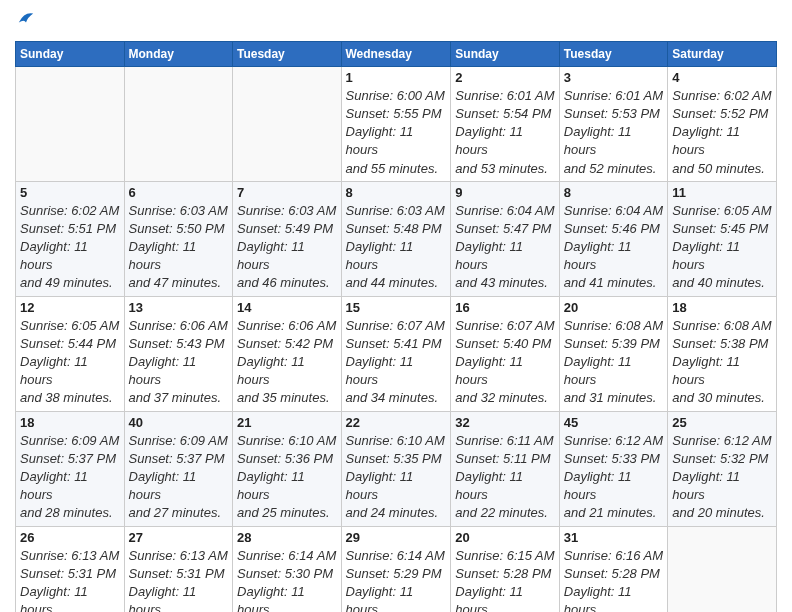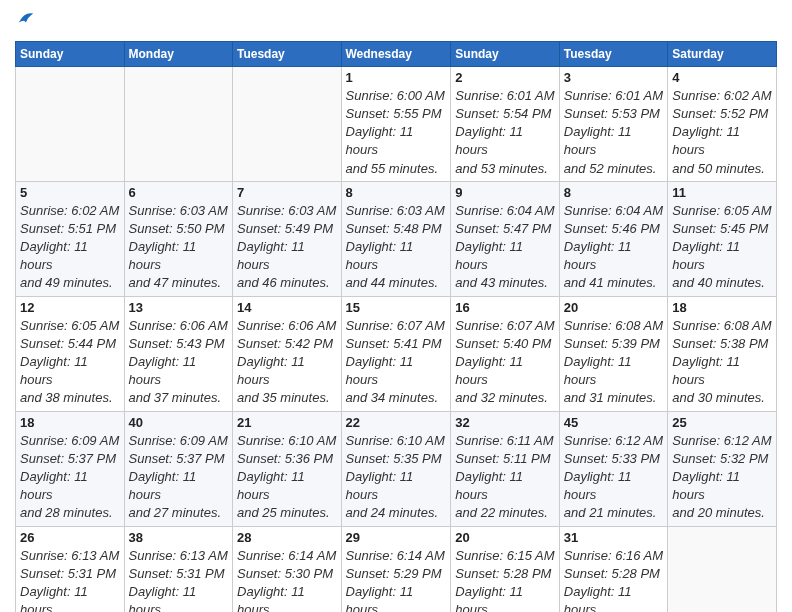--- a/index.html
+++ b/index.html
@@ -317,21 +317,21 @@
         </tr>
         <tr>
           <td>
             <div class="day-number">26</div>
             <div class="day-info" style="white-space: pre-line;">Sunrise: 6:13 AM
 Sunset: 5:31 PM
 Daylight: 11 hours
 and 18 minutes.</div>
           </td>
           <td>
-            <div class="day-number">38</div>
+            <div class="day-number">27</div>
             <div class="day-info" style="white-space: pre-line;">Sunrise: 6:13 AM
 Sunset: 5:31 PM
 Daylight: 11 hours
 and 17 minutes.</div>
           </td>
           <td>
             <div class="day-number">28</div>
             <div class="day-info" style="white-space: pre-line;">Sunrise: 6:14 AM
 Sunset: 5:30 PM
 Daylight: 11 hours

